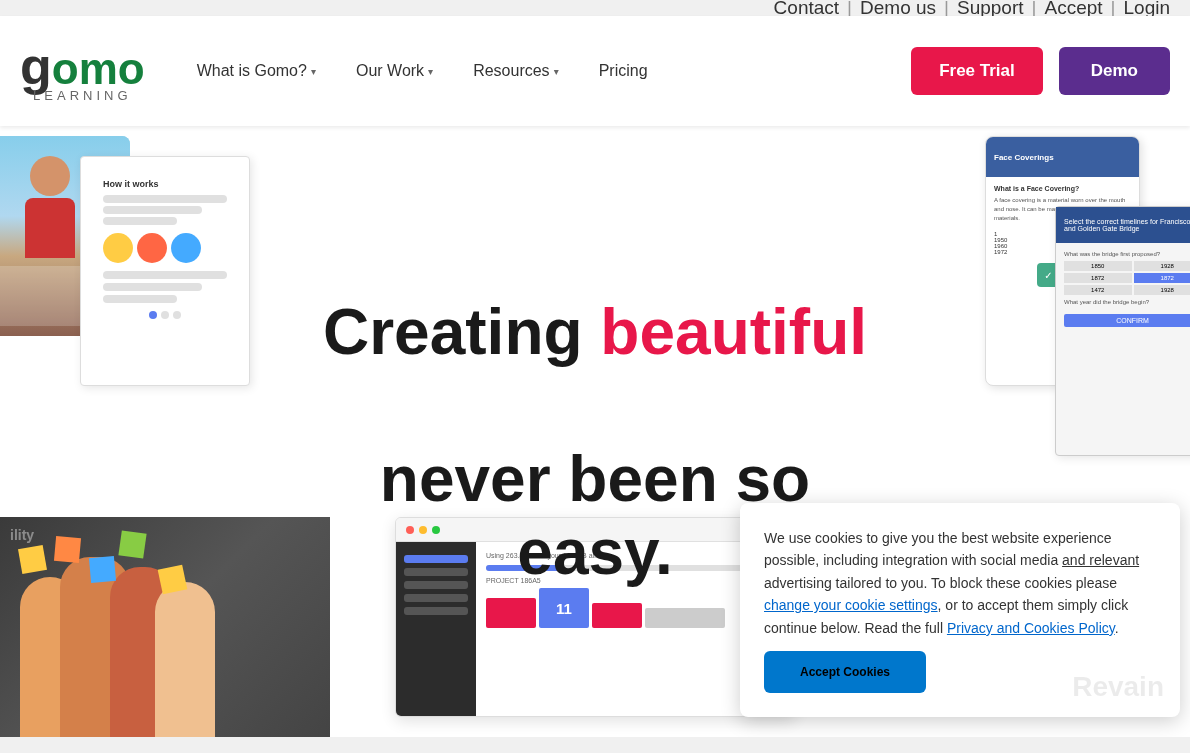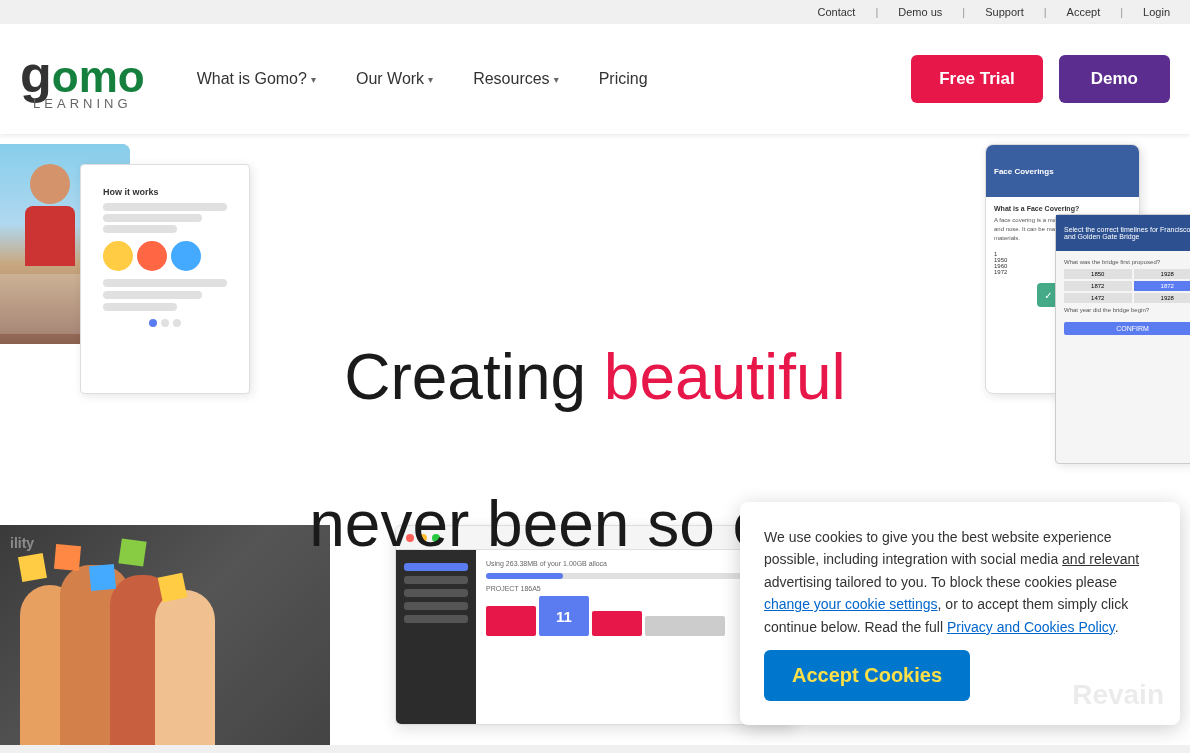--- a/index.html
+++ b/index.html
@@ -1,27 +1,27 @@
 <!DOCTYPE html>
 <html><head>
   <meta charset="utf-8">
   <style>
     * { margin: 0; padding: 0; box-sizing: border-box; }
     body { font-family: Arial, sans-serif; width: 1190px; height: 753px; overflow: hidden; position: relative; background: #f0f0f0; }
 
     
     .utility-bar {
       background: #f0f0f0;
-      height: 24px;
+      height: 16px;
       display: flex;
       align-items: center;
       justify-content: flex-end;
       padding: 0 20px;
-      gap: 20px;
-      font-size: 11px;
+      gap: 8px;
+      font-size: 19px;
       color: #333;
     }
     .utility-bar a {
       color: #333;
       text-decoration: none;
       cursor: pointer;
     }
     .utility-sep {
       color: #999;
     }
@@ -125,21 +125,21 @@
       position: absolute;
       top: 50%;
       left: 50%;
       transform: translate(-50%, -50%);
       text-align: center;
       z-index: 5;
       width: 600px;
     }
     .hero-title {
       font-size: 64px;
-      font-weight: 400;
+      font-weight: 700;
       line-height: 1.15;
       color: #1a1a1a;
       margin-top: 23px;
     }
     .hero-title .accent { color: #e8174a; }
 
     
     .device-left-1 {
       position: absolute;
       left: -30px;
@@ -264,24 +264,24 @@
       line-height: 1.6;
       margin-bottom: 12px;
     }
     .cookie-link {
       color: #0066cc;
       text-decoration: underline;
       cursor: pointer;
     }
     .cookie-accept-btn {
       background: #0077cc;
-      color: #fde047;
+      color: #000000;
       border: none;
-      padding: 14px 28px;
-      font-size: 20px;
+      padding: 14px 36px;
+      font-size: 12px;
       font-weight: bold;
       border-radius: 6px;
       cursor: pointer;
       display: block;
       margin-top: 12px;
     }
     .cookie-watermark {
       position: absolute;
       bottom: 14px;
       right: 16px;
@@ -399,21 +399,21 @@
       <div style="position:absolute;top:20px;left:55px;width:25px;height:25px;background:#ff8844;transform:rotate(5deg);"></div>
       <div style="position:absolute;top:40px;left:90px;width:25px;height:25px;background:#44aaff;transform:rotate(-5deg);"></div>
       <div style="position:absolute;top:15px;left:120px;width:25px;height:25px;background:#88cc44;transform:rotate(8deg);"></div>
       <div style="position:absolute;top:50px;left:160px;width:25px;height:25px;background:#ffcc44;transform:rotate(-12deg);"></div>
 
       <div style="position:absolute;top:10px;left:10px;font-size:14px;font-weight:900;color:rgba(255,255,255,0.4);">ility</div>
     </div>
   </div>
 
   <div class="device-right-1">
-    <div style="background:#3a5fa0;height:52px;display:flex;align-items:center;padding:0 8px;">
+    <div style="background:#3a5fa0;height:40px;display:flex;align-items:center;padding:0 8px;">
       <span style="font-size:8px;color:#fff;font-weight:bold;">Face Coverings</span>
     </div>
     <div style="padding:8px;">
       <div style="font-size:7px;color:#333;font-weight:bold;margin-bottom:4px;">What is a Face Covering?</div>
       <div style="font-size:6px;color:#555;line-height:1.5;">A face covering is a material worn over the mouth and nose. It can be made from a variety of materials.</div>
       <div style="margin-top:8px;">
         <div style="display:flex;justify-content:space-between;">
           <span style="font-size:6px;color:#333;">1</span>
           <span style="font-size:6px;color:#333;">1926</span>
         </div>

